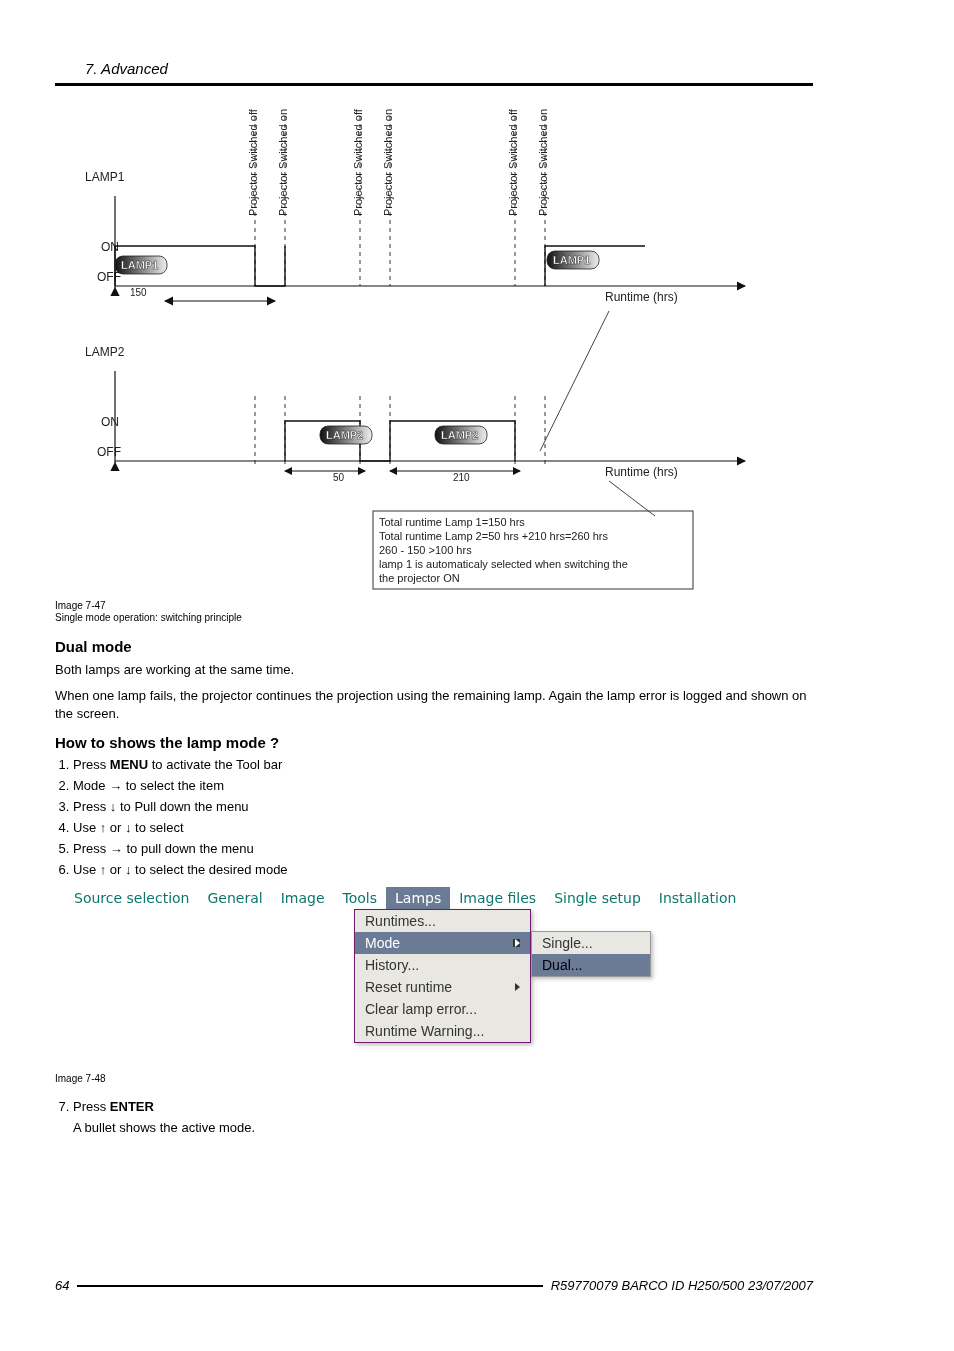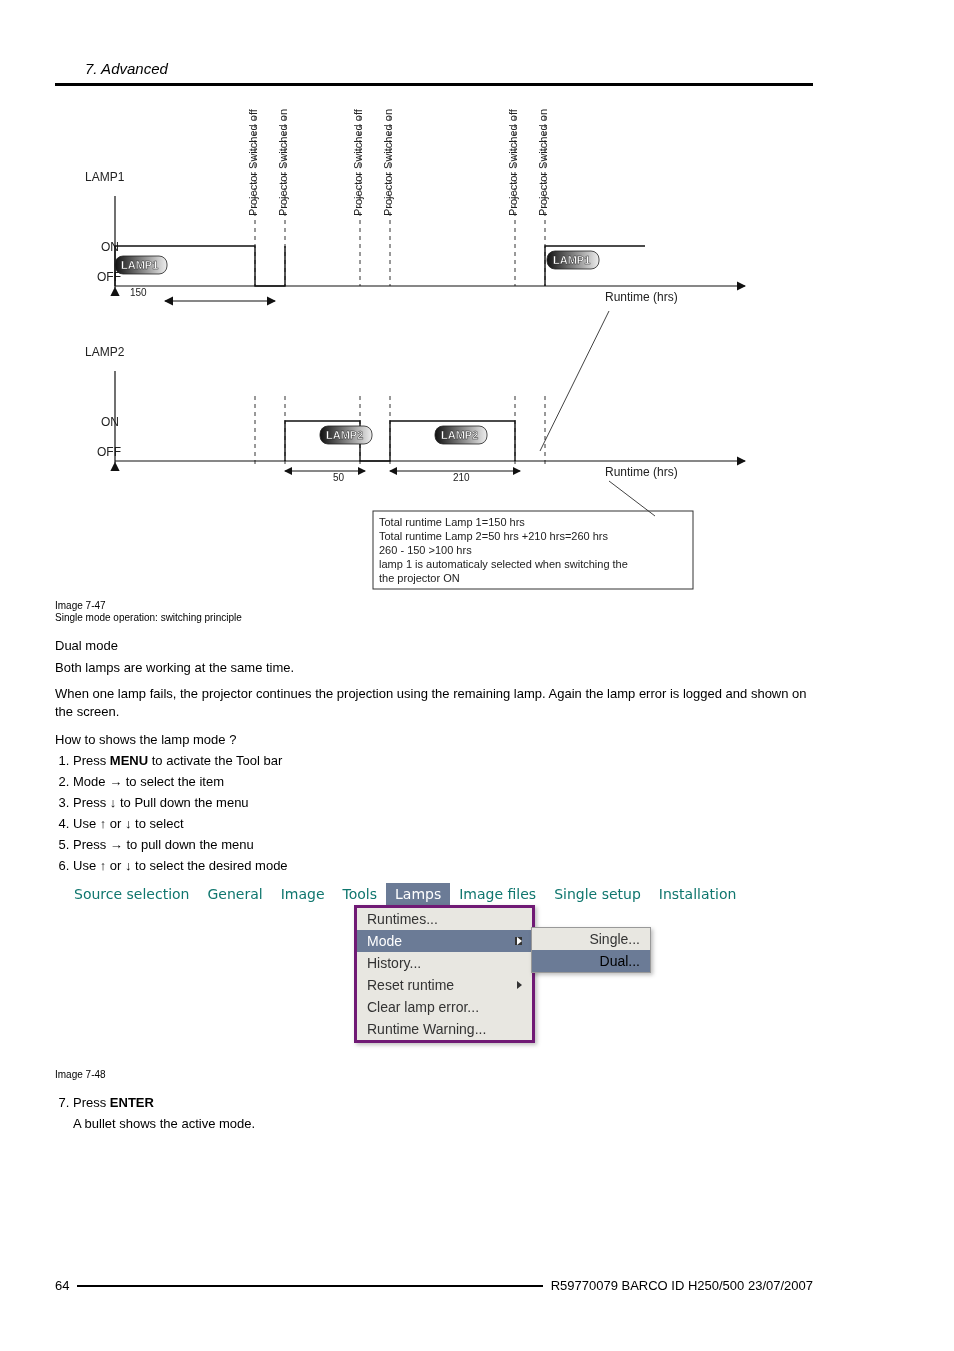--- a/index.html
+++ b/index.html
@@ -33,22 +33,22 @@
     height: 500px;
     margin: 0 0 4px 30px;
   }
   .figure-area svg { position:absolute; top:0; left:0; }
   .fig-caption {
     font-size: 10px;
     line-height: 1.2;
     margin: 0 0 14px 0;
   }
   .section-h {
-    font-weight: normal;
-    font-size: 13px;
+    font-weight: bold;
+    font-size: 15px;
     margin: 10px 0 6px 0;
   }
   .body-text {
     font-size: 13px;
     line-height: 1.4;
     margin: 0 0 8px 0;
   }
   ol.steps {
     font-size: 13px;
     padding-left: 18px;
@@ -75,50 +75,50 @@
   }
   .menubar span.sel {
     background: #6b7b96;
     color: #fff;
   }
   .dropdown1 {
     position: absolute;
     top: 22px;
     left: 289px;
     background: #e8e7e1;
-    border: 3px solid #701a75;
+    border: 1px solid #701a75;
     width: 175px;
     font-size: 14px;
     box-shadow: 2px 2px 4px rgba(0,0,0,0.25);
   }
   .dropdown1 .mi { padding: 3px 10px; color:#333; display:flex; justify-content:space-between; align-items:center; }
   .dropdown1 .mi.sel { background:#6b7b96; color:#fff; }
   .dropdown2 {
     position: absolute;
     top: 44px;
     left: 466px;
     background: #e8e7e1;
     border: 1px solid #999;
     width: 118px;
     font-size: 14px;
     box-shadow: 2px 2px 4px rgba(0,0,0,0.25);
-    text-align: right;
   }
   .dropdown2 .mi { padding: 3px 10px; color:#333; }
   .dropdown2 .mi.sel { background:#6b7b96; color:#000000; }
   .arrow-right {
     width:0;height:0;border-top:4px solid transparent;border-bottom:4px solid transparent;border-left:5px solid #333;display:inline-block;
   }
   .dropdown1 .mi.sel .arrow-right { border-left-color:#fff; background:#333; border:none; width:7px;height:8px; position:relative; }
   .dropdown1 .mi.sel .arrow-right::after{content:"";position:absolute;left:2px;top:0;border-top:4px solid transparent;border-bottom:4px solid transparent;border-left:5px solid #fff;}
   .footer {
     position: absolute;
     bottom: 58px;
     left: 55px;
     right: 55px;
+    font-style: italic;
   }
   .footer-rule {
     border: none;
     border-top: 2px solid #000;
     margin: 0;
   }
   .footer-row {
     display: flex;
     justify-content: space-between;
     font-size: 13px;

